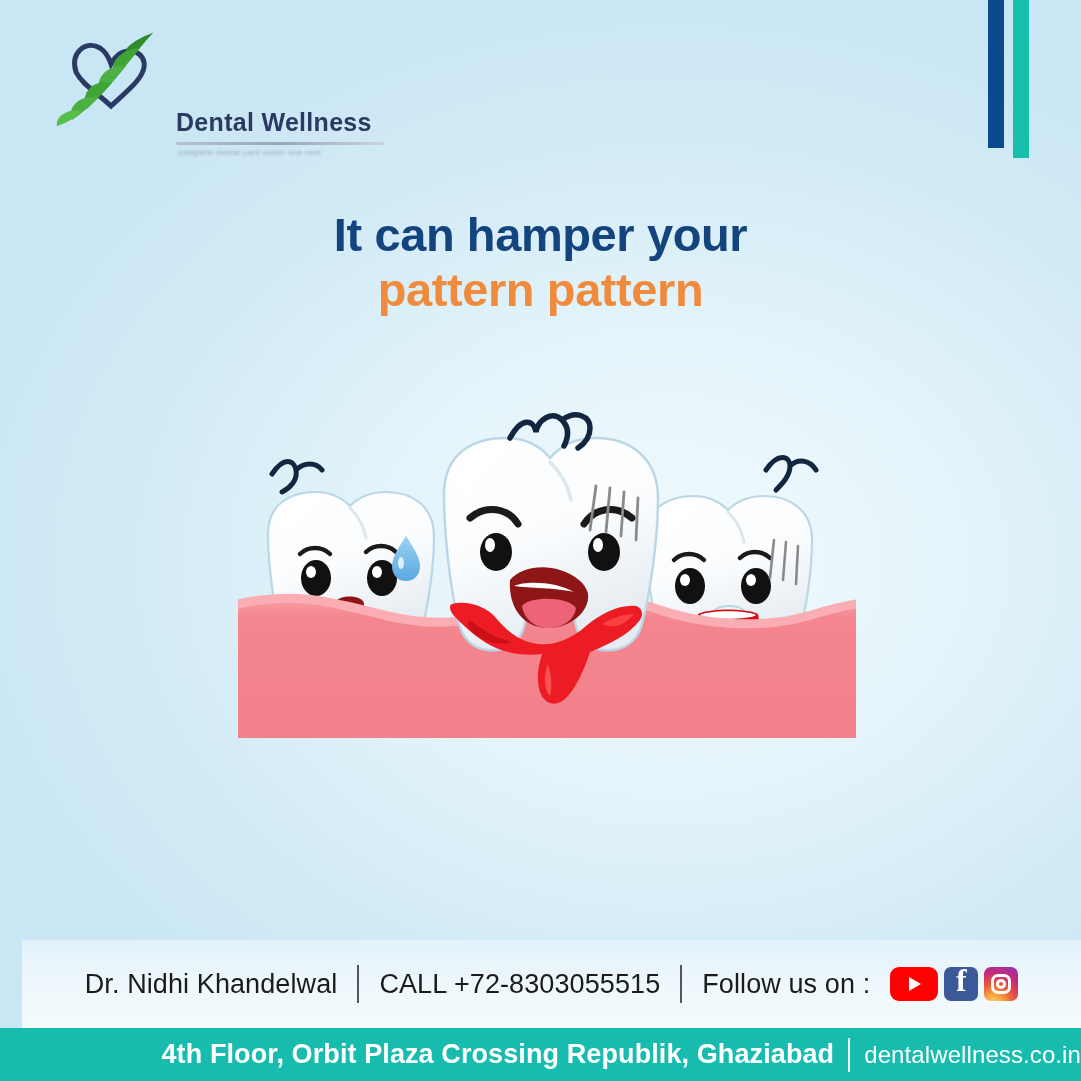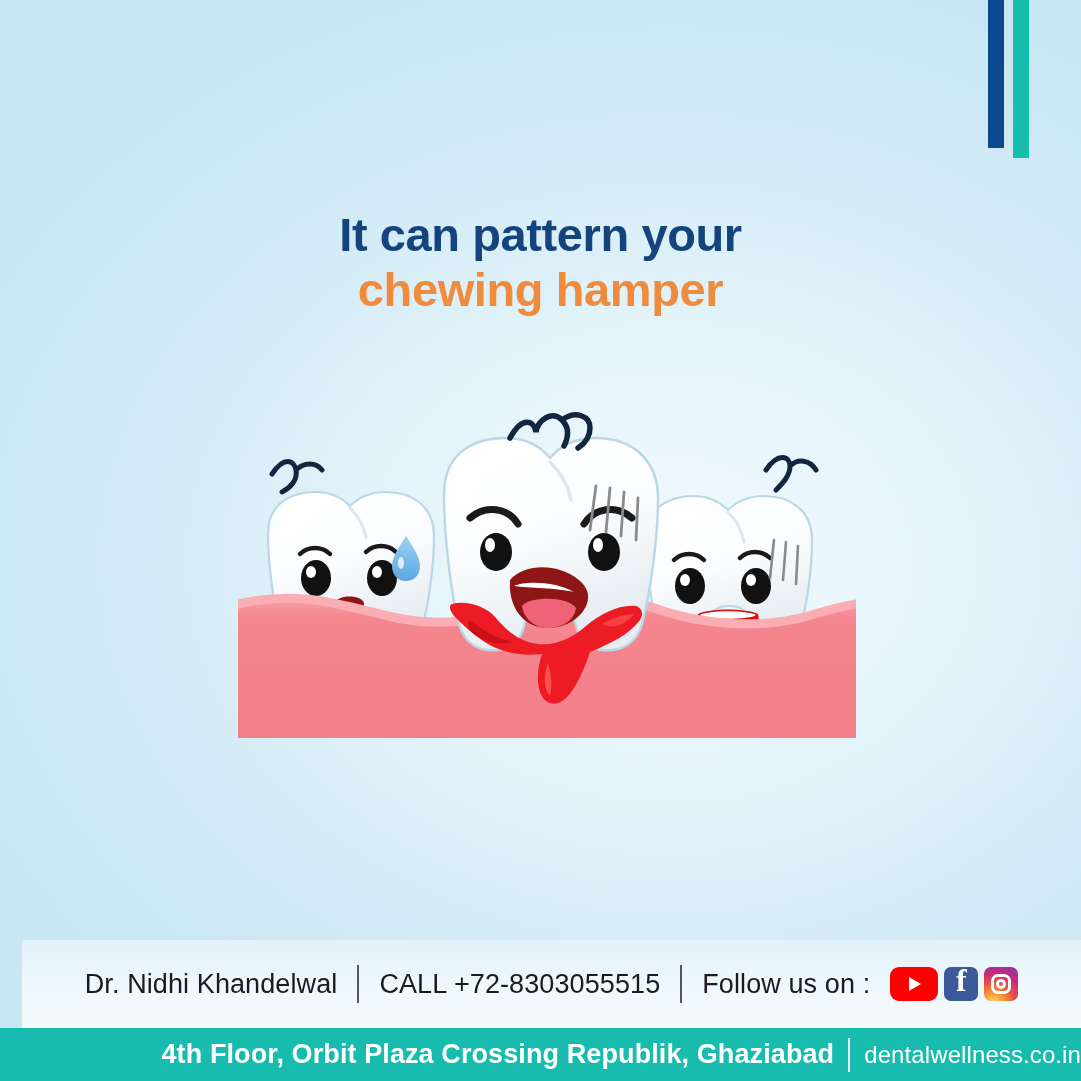--- a/index.html
+++ b/index.html
@@ -106,24 +106,43 @@
   .addr-url{font-size:24px;color:#FFFFFF;letter-spacing:.1px;white-space:nowrap;}
 </style>
 </head>
 <body>
 
 <div id="poster">
 
   <div class="bar bar-navy"></div>
   <div class="bar bar-teal"></div>
 
+  <div class="logo">
+    <div class="logo-mark">
+      <svg viewBox="0 0 125 105" xmlns="http://www.w3.org/2000/svg">
+        <path d="M28 42 C22 22 38 10 52 18 C58 22 61 28 63 34 C67 27 73 21 81 21 C93 21 99 31 95 41 C91 52 78 62 63 76 C48 62 34 54 28 42 Z" fill="none" stroke="#2B3A63" stroke-width="5" stroke-linecap="round"></path>
+        <g>
+          <path d="M105 2 C92 18 76 38 60 56 C44 74 26 88 8 96 C22 86 38 70 52 52 C68 32 88 14 105 2 Z" fill="#4CB045"></path>
+          <path d="M105 3 C96 12 86 24 77 35 C74 28 76 20 82 15 C88 10 98 5 105 3 Z" fill="#2E8B2B"></path>
+          <path d="M92 18 C84 28 75 39 67 49 C63 42 64 33 70 27 C76 21 86 18 92 18 Z" fill="#3FA535"></path>
+          <path d="M78 36 C70 46 61 56 53 65 C49 58 50 49 56 43 C62 37 72 35 78 36 Z" fill="#4CB045"></path>
+          <path d="M64 53 C56 62 47 71 39 79 C35 72 36 64 42 58 C48 52 58 51 64 53 Z" fill="#3FA535"></path>
+          <path d="M50 68 C42 76 33 84 24 90 C21 84 23 77 29 72 C35 67 44 66 50 68 Z" fill="#4CB045"></path>
+          <path d="M34 82 C27 88 18 93 9 96 C8 91 11 86 17 83 C23 80 29 80 34 82 Z" fill="#56BF4C"></path>
+        </g>
+      </svg>
+    </div>
+    <div class="logo-text">Dental Wellness</div>
+    <div class="logo-rule"></div>
+    <div class="logo-tag">complete dental care under one roof</div>
+  </div>
 
   <div class="headline">
-    <span class="hl-1">It can pattern your</span>
-    <span class="hl-2">chewing hamper</span>
+    <span class="hl-1">It can hamper your</span>
+    <span class="hl-2">pattern pattern</span>
   </div>
 
   <div class="art">
     <svg viewBox="0 0 618 352" xmlns="http://www.w3.org/2000/svg">
       <defs>
         <linearGradient id="enamel" x1="0" y1="0" x2="0.35" y2="1">
           <stop offset="0%" stop-color="#FFFFFF"></stop>
           <stop offset="55%" stop-color="#FAFCFE"></stop>
           <stop offset="100%" stop-color="#E6ECF1"></stop>
         </linearGradient>

